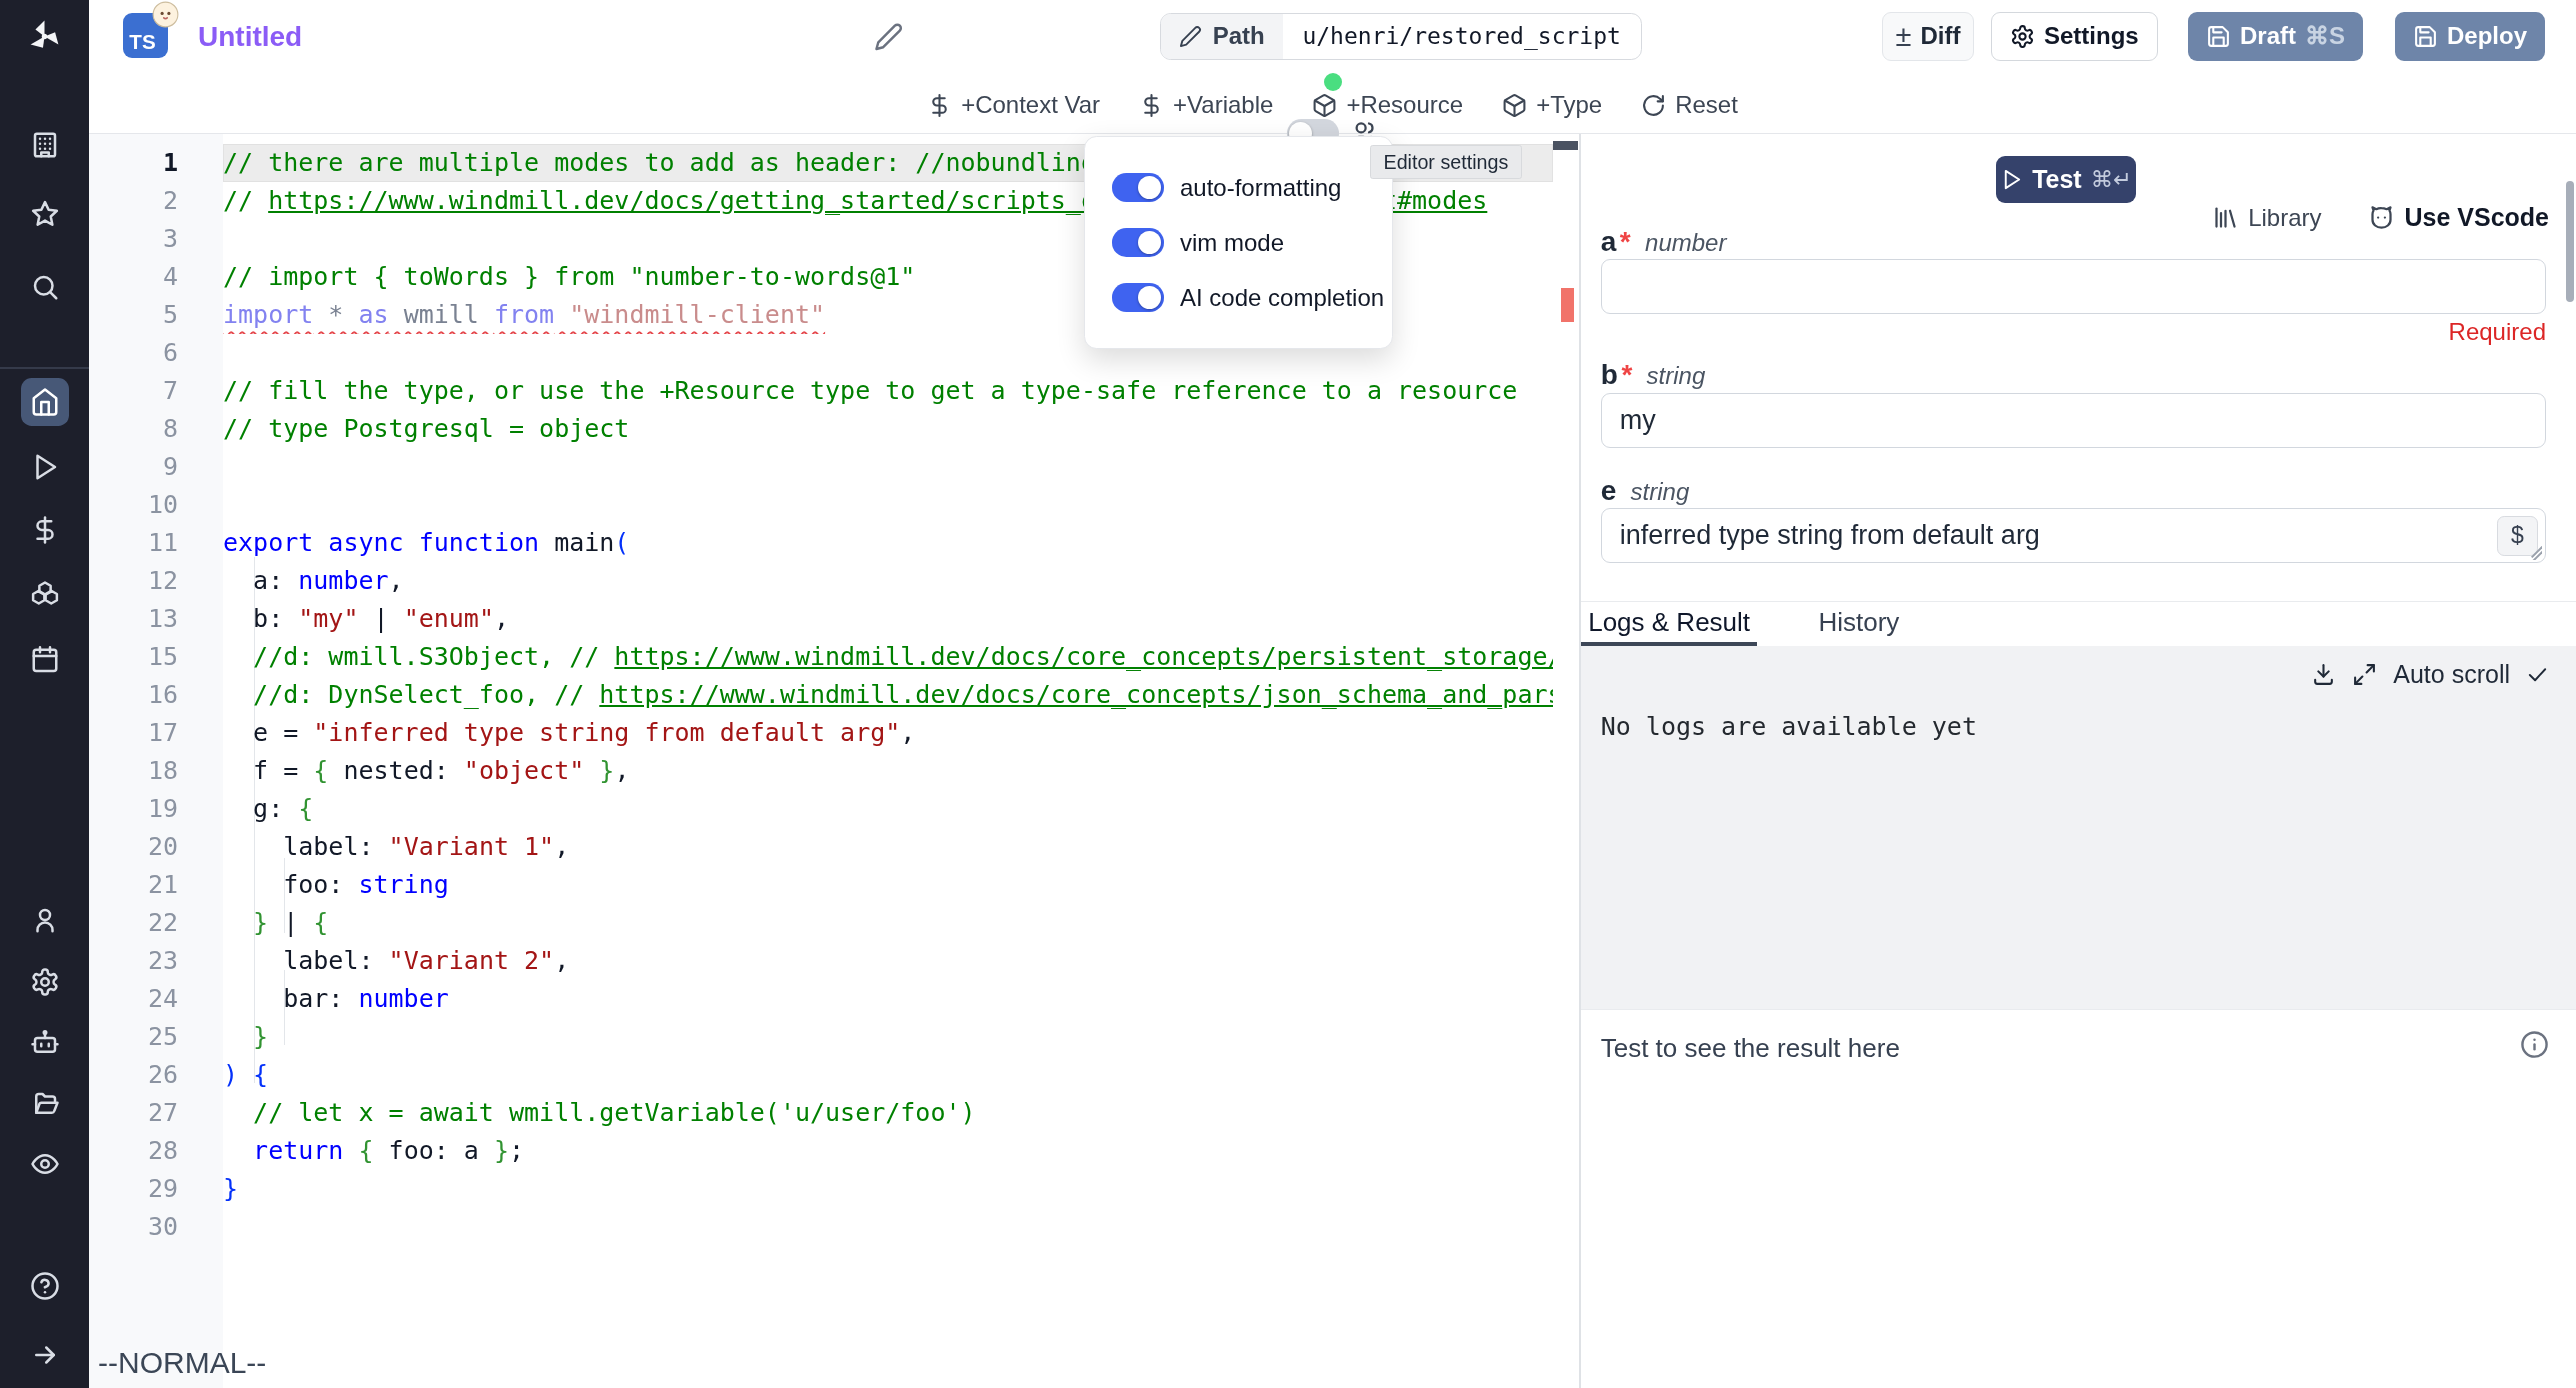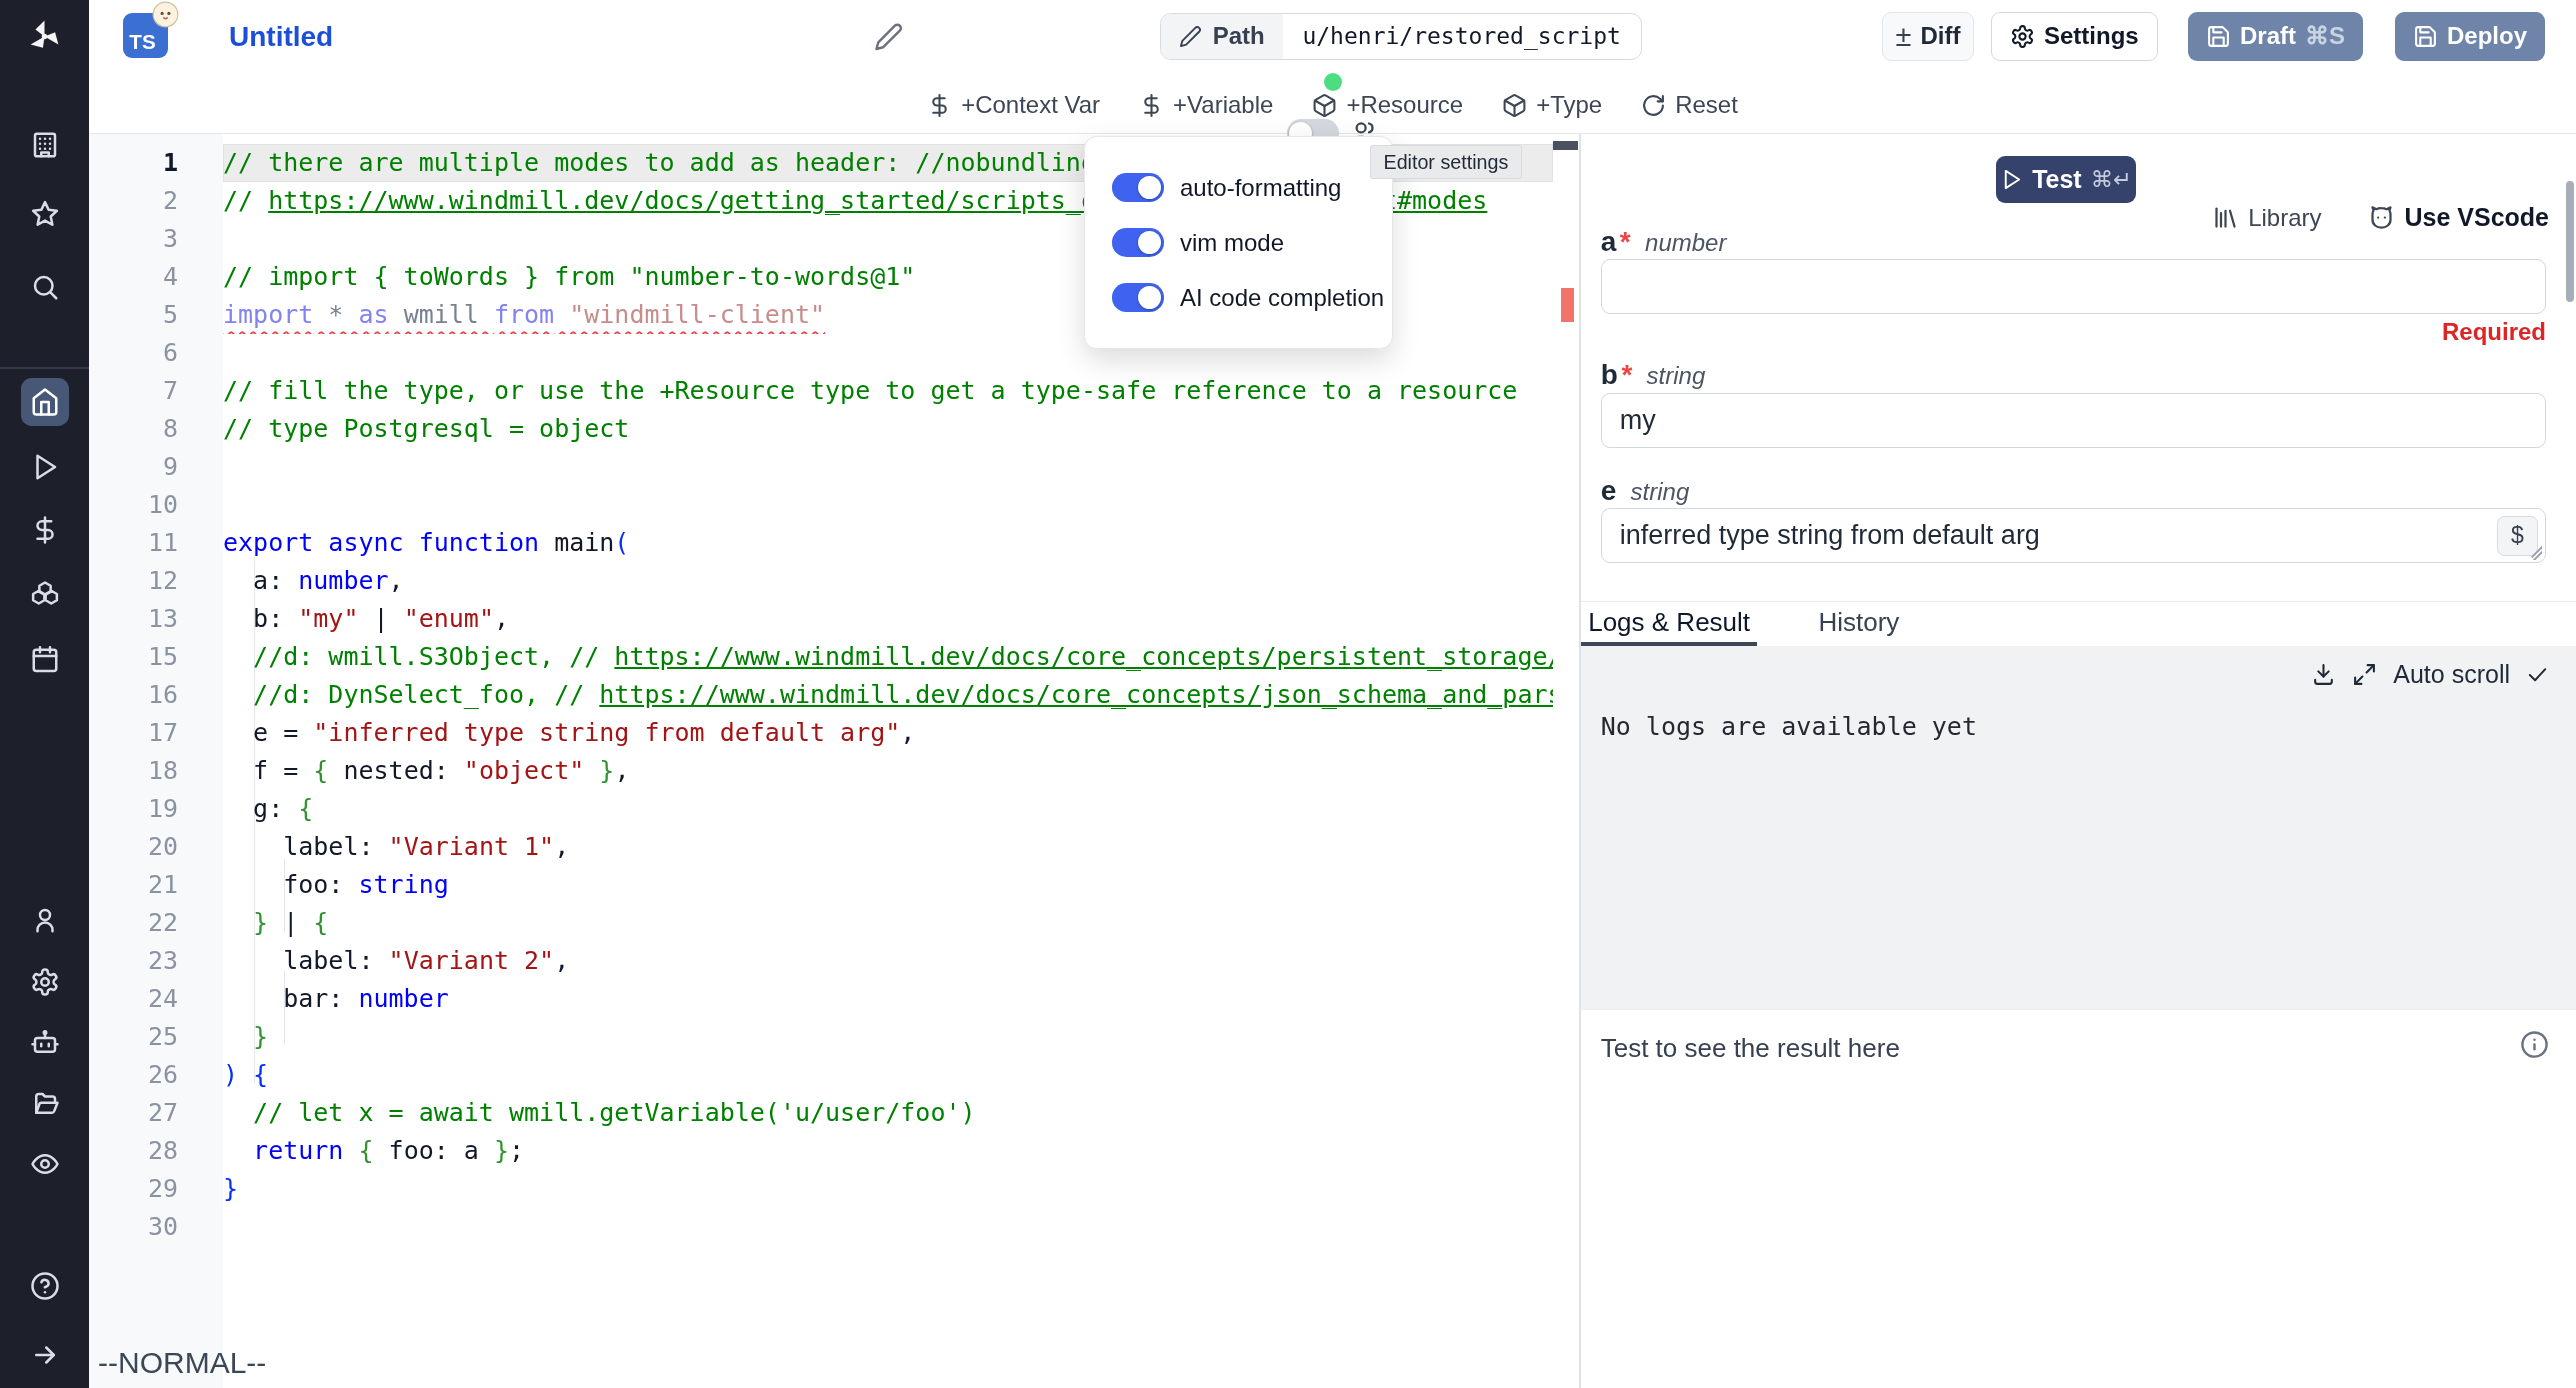--- a/index.html
+++ b/index.html
@@ -13,21 +13,21 @@
   .logo svg{width:41px;height:41px;}
   .sb-divider{position:absolute;left:0;top:367px;width:89px;height:1.8px;background:#353a4a;}
   .sb-item{position:absolute;left:20.6px;width:48px;height:48px;border-radius:10.7px;display:flex;align-items:center;justify-content:center;color:#d9dde5;}
   .sb-item svg{width:30px;height:30px;}
   .sb-item.active{background:#475877;color:#fff;}
 
   
   .header{position:absolute;left:89px;top:0;width:2487px;height:73px;background:#fff;z-index:5;}
   .ts-badge{position:absolute;left:34px;top:13.4px;width:45px;height:45px;background:#3b6fd1;border-radius:9px;color:#fff;font-weight:bold;font-size:20.6px;display:flex;align-items:flex-end;padding:0 0 4.5px 6.3px;}
   .ts-emoji{position:absolute;left:63px;top:0.9px;width:27px;height:27px;}
-  .page-title{position:absolute;left:109px;top:0;height:73px;display:flex;align-items:center;font-size:28px;color:#1d4ed8;font-weight:600;margin-left:31px;}
+  .page-title{position:absolute;left:109px;top:0;height:73px;display:flex;align-items:center;font-size:28px;color:#8b5cf6;font-weight:600;}
   .title-pencil{position:absolute;left:785px;top:21.5px;color:#6b7280;}
   .title-pencil svg{width:29.5px;height:29.5px;}
   .path-pill{position:absolute;left:1071px;top:12.5px;height:47px;border:1.8px solid #d7dadf;border-radius:10.7px;display:flex;align-items:stretch;overflow:hidden;background:#fff;}
   .path-left{display:flex;align-items:center;gap:10.7px;background:#f3f4f6;padding:0 18px;color:#374151;font-weight:600;font-size:24px;}
   .path-left svg{width:23px;height:23px;}
   .path-value{display:flex;align-items:center;padding:0 19.7px;font-family:"DejaVu Sans Mono",monospace;font-size:23px;color:#111827;}
   .hbtn{position:absolute;top:11.6px;height:49px;border-radius:9px;display:inline-flex;align-items:center;gap:9px;font-size:24px;font-weight:600;padding:0 18px;}
   .hbtn .icon svg{width:25px;height:25px;}
   #btn-diff{left:1793px;background:#f8f9fa;border:1.8px solid #e3e6ea;color:#1f2937;padding:0 12.5px;}
   #btn-settings{left:1902px;background:#fff;border:1.8px solid #d4d8dd;color:#111827;}
@@ -81,21 +81,21 @@
   .panel{position:absolute;left:1581px;top:134px;width:995px;height:1254px;background:#fff;}
   .test-btn{position:absolute;left:415px;top:21.5px;width:140px;height:47px;background:#35426b;border-radius:9px;color:#fff;display:flex;align-items:center;justify-content:center;gap:9px;font-size:25px;font-weight:700;}
   .test-btn .icon svg{width:23px;height:23px;}
   .test-btn .shortcut{font-weight:400;color:#c3cbdd;font-size:22.4px;}
   .args-form{position:absolute;left:19.7px;right:30px;top:79px;height:388px;overflow:hidden;}
   .f-label{display:flex;align-items:baseline;gap:3.6px;height:30px;font-size:28px;}
   .f-name{font-weight:700;color:#1f2937;}
   .f-req{color:#ef4444;font-weight:700;}
   .f-type{font-style:italic;color:#4b5563;font-size:24px;margin-left:10.7px;}
   .f-input{margin-top:3.6px;height:55px;border:1.8px solid #d2d7de;border-radius:9px;display:flex;align-items:center;padding:8px 18px;font-size:27px;color:#1f2937;position:relative;background:#fff;}
-  .f-error{height:29px;display:flex;justify-content:flex-end;align-items:center;color:#dc2626;font-size:24px;margin-top:3.6px;font-weight:bold;}
+  .f-error{height:29px;display:flex;justify-content:flex-end;align-items:center;color:#dc2626;font-size:24px;margin-top:3.6px;}
   .dollar-btn{position:absolute;right:7.2px;top:6.3px;bottom:6.3px;width:41px;background:#f3f4f6;border:1.8px solid #d8dbe0;border-radius:7.2px;display:flex;align-items:center;justify-content:center;font-size:23px;color:#374151;}
   .resize-handle{position:absolute;right:2.7px;bottom:2.7px;width:13.4px;height:13.4px;overflow:hidden;}
   .resize-handle::before,.resize-handle::after{content:"";position:absolute;background:#9aa1ac;height:1.8px;width:18px;transform:rotate(-45deg);right:-4.5px;}
   .resize-handle::before{bottom:2.7px;} .resize-handle::after{bottom:8px;}
   .tabs-row{position:absolute;left:0;right:0;top:467px;height:45px;border-top:1.8px solid #e9ebee;display:flex;gap:54px;background:#fff;}
   .tab{display:flex;align-items:center;font-size:26px;color:#374151;border-bottom:4.5px solid transparent;padding:0 7.2px;}
   .tab.active{color:#0f172a;border-bottom-color:#3d4757;font-weight:500;}
   .log-area{position:absolute;left:0;right:0;top:512px;height:363px;background:#f1f2f4;}
   .log-tools{position:absolute;right:27px;top:14.3px;display:flex;align-items:center;gap:16px;color:#1f2937;font-size:25px;}
   .log-tools .icon svg{width:25px;height:25px;}

